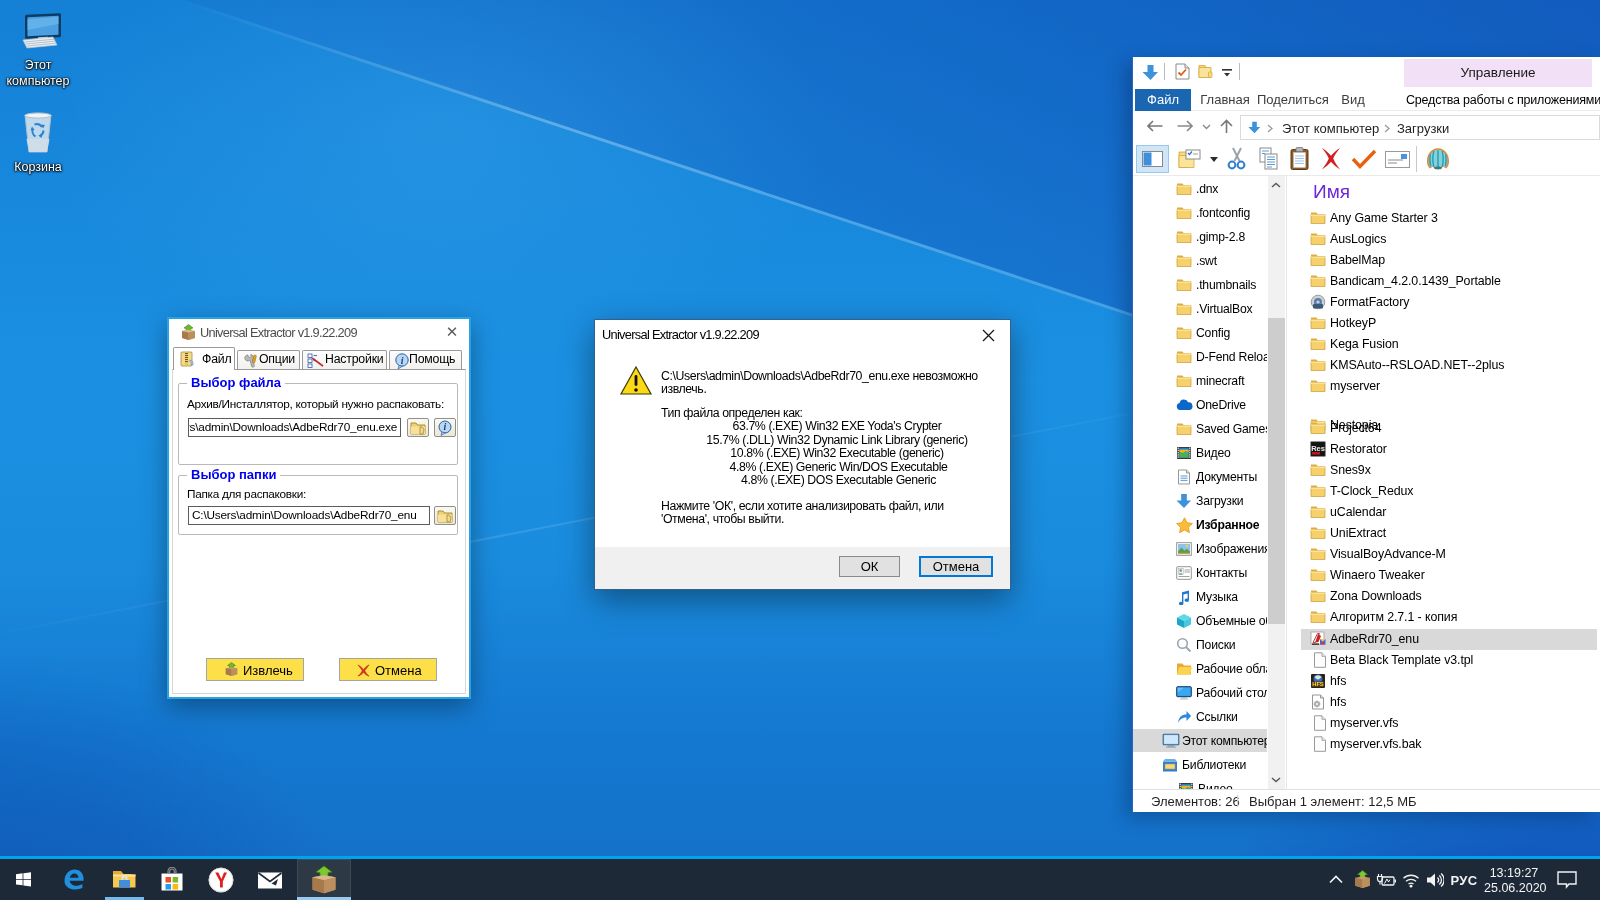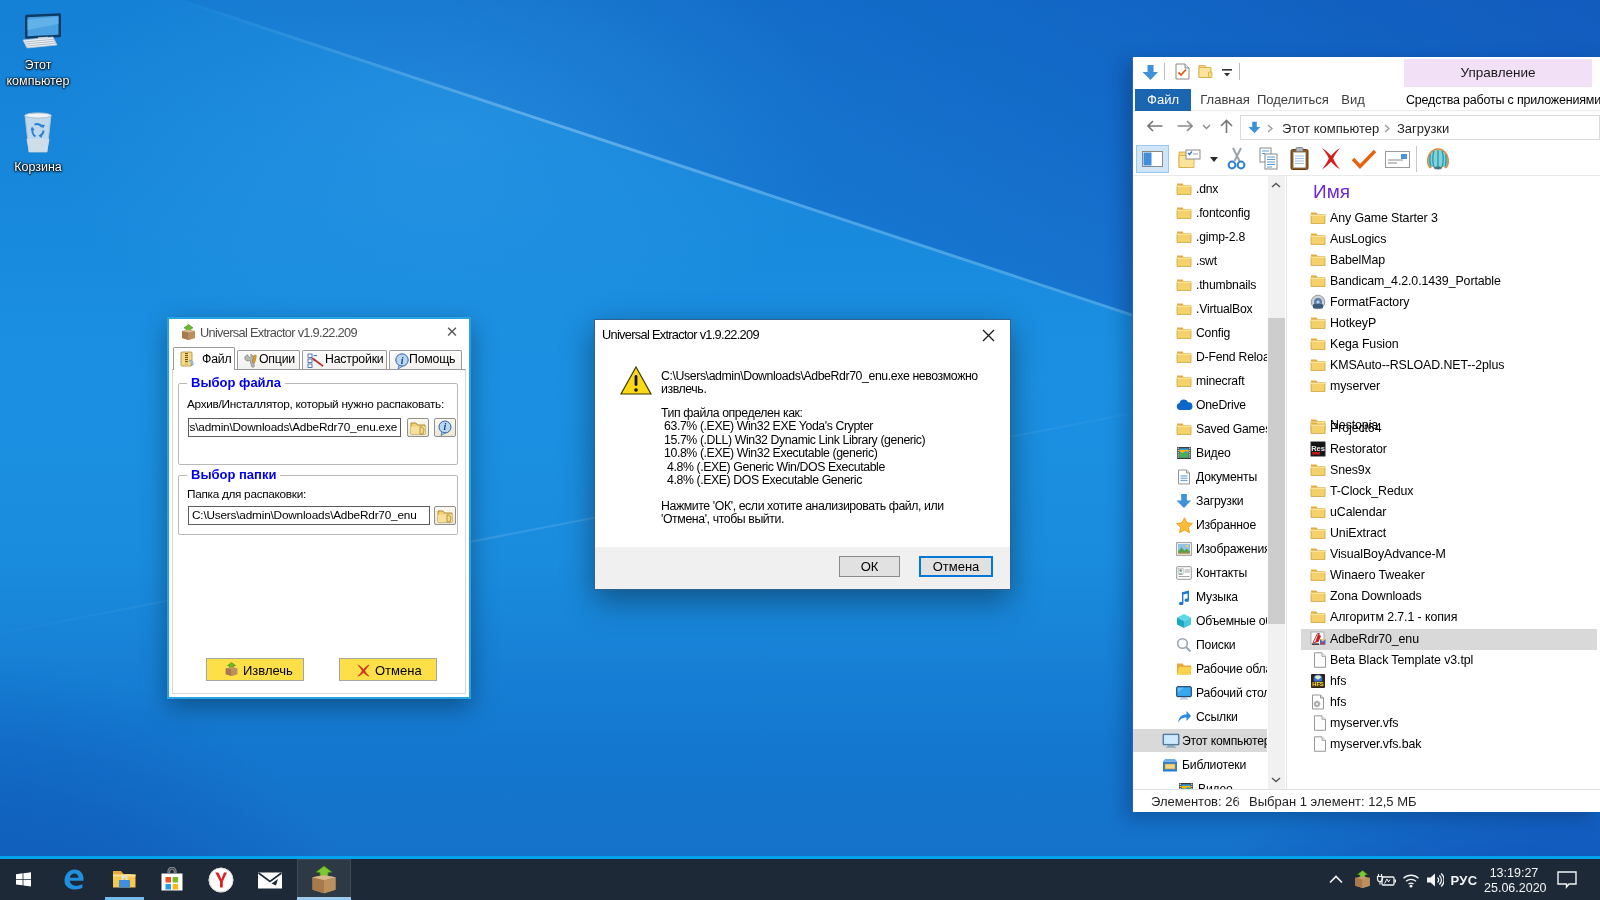--- a/index.html
+++ b/index.html
@@ -253,21 +253,21 @@
       <path d="M1 1 L12 12 M12 1 L1 12" stroke="#1a1a1a" stroke-width="1.3" fill="none"></path>
     </svg>
   <svg width="32" height="30" viewBox="0 0 32 30" style="position:absolute;left:25px;top:46px;">
     <path d="M16 1 L31 28 L1 28 Z" fill="#fdd817" stroke="#3a3a00" stroke-width="1.2"></path>
     <rect x="14.6" y="9" width="2.8" height="11" rx="1.4" fill="#111"></rect>
     <circle cx="16" cy="24" r="1.8" fill="#111"></circle>
   </svg>
   <div class="body">
     <div>C:\Users\admin\Downloads\AdbeRdr70_enu.exe невозможно<br>извлечь.</div>
     <div style="margin-top:10px;">Тип файла определен как:</div>
-    <div style="white-space:pre;"> 63.7% (.EXE) Win32 EXE Yoda's Crypter
+    <div style="white-space:pre;text-align:center;"> 63.7% (.EXE) Win32 EXE Yoda's Crypter
  15.7% (.DLL) Win32 Dynamic Link Library (generic)
  10.8% (.EXE) Win32 Executable (generic)
   4.8% (.EXE) Generic Win/DOS Executable
   4.8% (.EXE) DOS Executable Generic</div>
     <div style="margin-top:12.3px;">Нажмите 'ОК', если хотите анализировать файл, или<br>'Отмена', чтобы выйти.</div>
   </div>
   <div class="foot">
     <div class="btn" style="left:244px; width:61px;">ОК</div>
     <div class="btn" style="left:324px; width:74px; border:2px solid #0078d7; line-height:17px;">Отмена</div>
   </div>
@@ -530,21 +530,21 @@
             </g>
           </svg>
           <span style="position:absolute;left:63px;">Документы</span>
         </div>
 <div class="trow-i" style="left:0;top:313px;width:134px;overflow:hidden;">
           <svg width="16" height="16" viewBox="0 0 17 17" style="position:absolute;left:43px;top:4px;">
             <path d="M5.5 1 h6 v7 h4.5 L8.5 16 L0.5 8 h5 Z" fill="#3d92d9"></path>
           </svg>
           <span style="position:absolute;left:63px;">Загрузки</span>
         </div>
-<div class="trow-i" style="left:0;top:337px;width:128px;overflow:hidden;">
+<div class="trow-i" style="left:0;top:337px;width:128px;overflow:hidden;font-weight:bold;">
           <svg width="17" height="16" viewBox="0 0 17 16" style="position:absolute;left:43px;top:4px;">
             <path d="M8.5 0.8 L11 5.8 L16.4 6.5 L12.4 10.3 L13.4 15.7 L8.5 13 L3.6 15.7 L4.6 10.3 L0.6 6.5 L6 5.8 Z" fill="#fbbc3a" stroke="#e8960f" stroke-width="0.8"></path>
           </svg>
           <span style="position:absolute;left:63px;">Избранное</span>
         </div>
 <div class="trow-i" style="left:0;top:361px;width:134px;overflow:hidden;">
           <svg width="16" height="16" viewBox="0 0 16 14" style="position:absolute;left:43px;top:4px;">
             <rect x="0.7" y="0.7" width="14.6" height="12.6" fill="#fff" stroke="#8a8a8a" stroke-width="0.9"></rect>
             <rect x="2" y="2" width="12" height="7.5" fill="#8fc3e8"></rect>
             <path d="M2 9.5 l3.5 -4 l3 3.2 l2.2 -2 l3.3 2.8 v2 H2 Z" fill="#5a9e48"></path>

